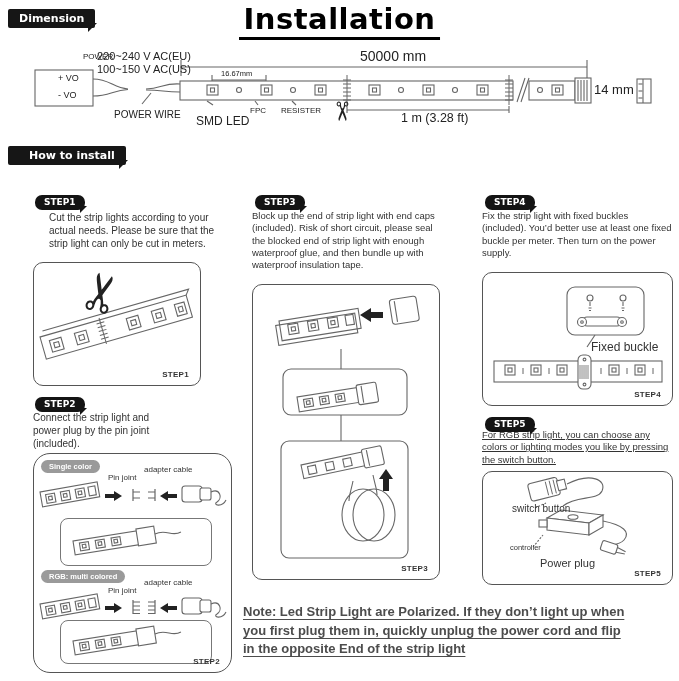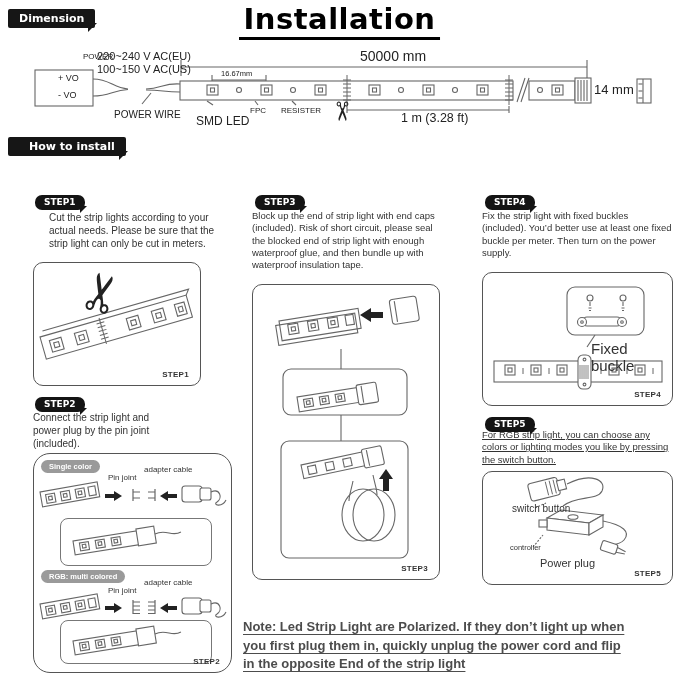--- a/index.html
+++ b/index.html
@@ -154,21 +154,21 @@
     <div class="dim-lbl" style="left:196px;top:44px;font-size:12px;margin-top:24px;">SMD LED</div>
     <div class="dim-lbl" style="left:250px;top:60px;font-size:8px;">FPC</div>
     <div class="dim-lbl" style="left:281px;top:60px;font-size:8px;">RESISTER</div>
     <div class="dim-lbl" style="left:221px;top:23px;font-size:7.5px;">16.67mm</div>
     <div class="dim-lbl" style="left:360px;top:2px;font-size:14px;">50000 mm</div>
     <div class="dim-lbl" style="left:401px;top:65px;font-size:12.5px;">1 m (3.28 ft)</div>
     <div class="dim-lbl" style="left:594px;top:36px;font-size:13px;">14 mm</div>
     <div class="scissors" style="left:331px;top:50px;font-size:26px;transform:rotate(90deg);">✂</div>
   </div>
 
-  <div class="pill" style="left:8px;top:137px;padding-left:21px;">
+  <div class="pill" style="left:8px;top:146px;padding-left:21px;">
     <span>How to install</span>
     <span class="b-tail"></span>
   </div>
 
   <div class="step-pill" style="left:35px;top:195px;">
     <span>STEP1</span>
     <span class="b-tail"></span>
   </div>
   <div class="step-text" style="left:33px;top:211px;width:166px;margin-left:16px;">Cut the strip lights according to your actual needs. Please be sure that the strip light can only be cut in meters.</div>
   <div class="fig-box" style="left:33px;top:262px;width:166px;height:122px;">
@@ -380,21 +380,21 @@
           <rect x="155" y="95" width="4" height="4"></rect>
         <path d="M40,95 v6 M66,95 v6 M118,95 v6 M144,95 v6 M170,95 v6" stroke-width="1"></path>
       </g>
       <g>
         <rect x="95" y="82" width="13" height="34" rx="5" fill="#fff"></rect>
         <circle cx="101.5" cy="86.5" r="1.4"></circle>
         <circle cx="101.5" cy="111.5" r="1.4"></circle>
         <path d="M97,92 v14 M99,92 v14 M101,92 v14 M103,92 v14 M105,92 v14" stroke-width=".8"></path>
       </g>
     </svg>
-    <div class="small-lbl" style="left:108px;top:67px;font-size:15px;">Fixed buckle</div>
+    <div class="small-lbl" style="left:108px;top:67px;font-size:12px;">Fixed buckle</div>
     <div class="fig-label">STEP4</div>
   </div>
 
   <div class="step-pill" style="left:485px;top:417px;">
     <span>STEP5</span>
     <span class="b-tail"></span>
   </div>
   <div class="step-text" style="left:482px;top:429px;width:192px;font-size:9.5px;line-height:12.3px;text-decoration:underline;">For RGB strip light, you can choose any colors or lighting modes you like by pressing the switch button.</div>
   <div class="fig-box" style="left:482px;top:471px;width:189px;height:112px;">
     <svg width="186" height="109" viewBox="0 0 186 109" stroke="#666" fill="none" stroke-width="1.1">
@@ -418,19 +418,19 @@
       </g>
       <path d="M52,36 L63,31" stroke-dasharray="2,1.5"></path>
       <path d="M50,75 L60,63" stroke-dasharray="2,1.5"></path>
     </svg>
     <div class="small-lbl" style="left:29px;top:31px;font-size:10px;">switch button</div>
     <div class="small-lbl" style="left:27px;top:71px;font-size:7.5px;">controller</div>
     <div class="small-lbl" style="left:57px;top:85px;font-size:11px;">Power plug</div>
     <div class="fig-label">STEP5</div>
   </div>
 
-  <div class="abs" style="left:243px;top:618px;width:436px;">
+  <div class="abs" style="left:243px;top:603px;width:436px;">
     <div class="note-line">Note: Led Strip Light are Polarized. If they don’t light up when</div>
     <div class="note-line">you first plug them in, quickly unplug the power cord and flip</div>
     <div class="note-line">in the opposite End of the strip light</div>
   </div>
 
 </div>
 
 </body></html>

